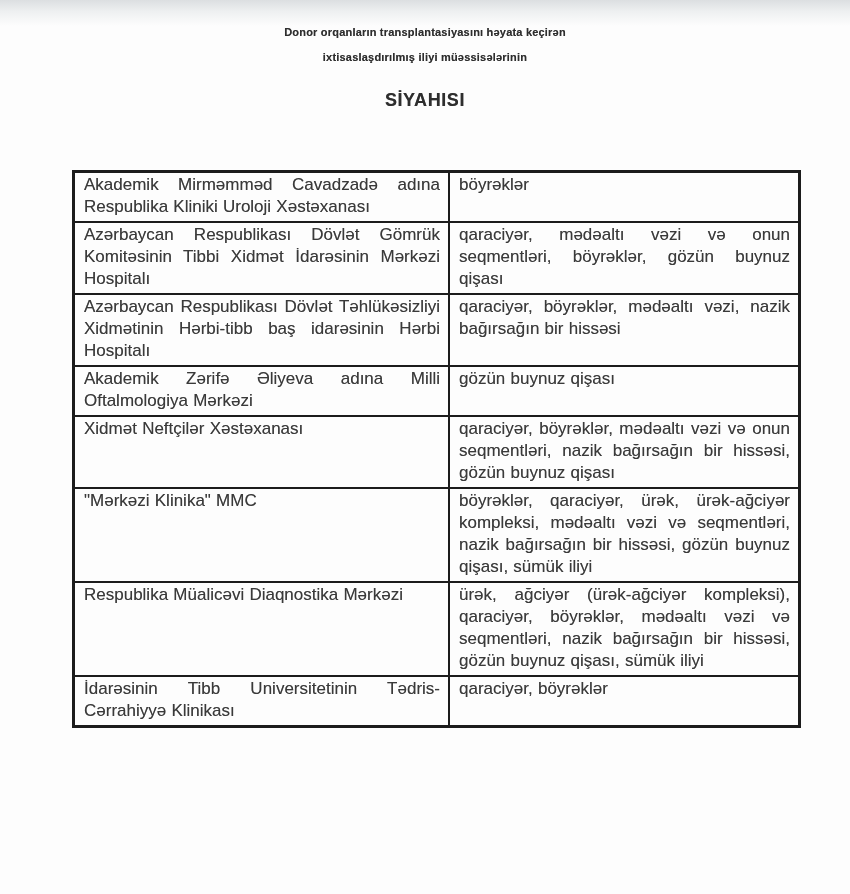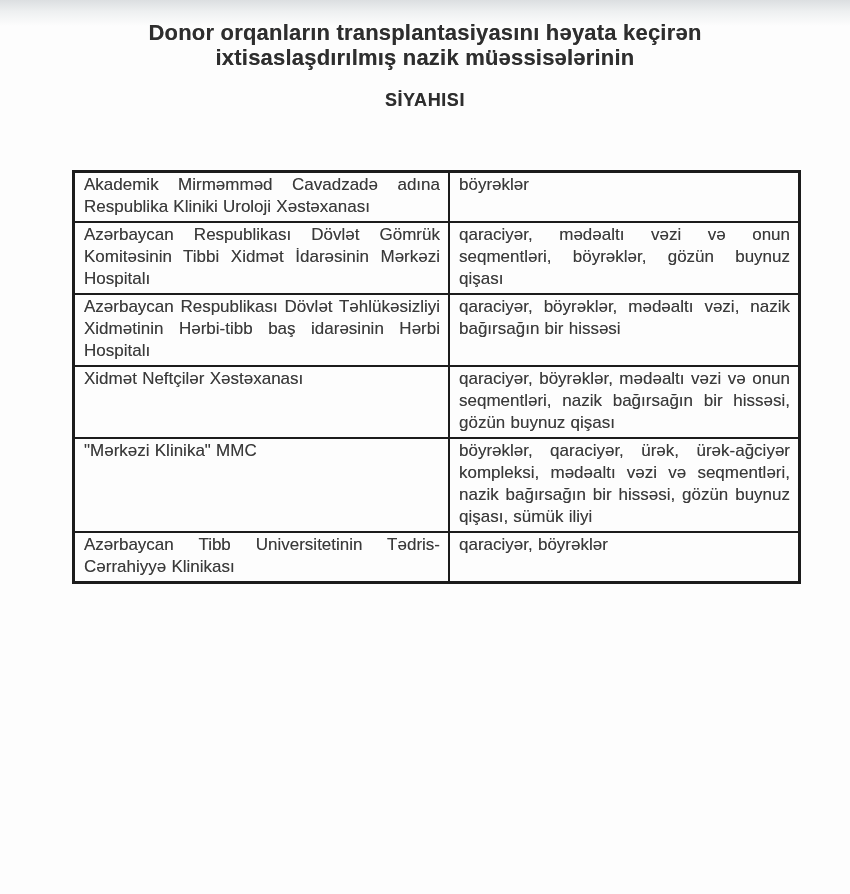--- a/index.html
+++ b/index.html
@@ -22,21 +22,21 @@
     background: linear-gradient(to bottom, #dcdfe1 0%, #eef0f1 45%, #fdfdfd 100%);
   }
   .doc-title {
     position: absolute;
     top: 20px;
     left: 0;
     width: 850px;
     text-align: center;
     color: #2e2e2e;
     font-weight: 700;
-    font-size: 22px;
+    font-size: 11px;
     line-height: 25px;
     letter-spacing: 0.2px;
     text-shadow: 0 0 0.5px rgba(46,46,46,0.55);
   }
   .list-heading {
     position: absolute;
     top: 90px;
     left: 0;
     width: 850px;
     text-align: center;
@@ -73,45 +73,53 @@
   td.inst-col { width: 356px; }
   td.org-col  { width: 331px; margin-left: 12px; }
 </style>
 </head>
 <body>
 
 <div class="top-gradient"></div>
 
 <div class="doc-title">
   <div>Donor orqanların transplantasiyasını həyata keçirən</div>
-  <div>ixtisaslaşdırılmış nazik müəssisələrinin</div>
+  <div>ixtisaslaşdırılmış iliyi müəssisələrinin</div>
 </div>
 
 <div class="list-heading">SİYAHISI</div>
 
 <table class="inst-table">
   <tbody>
     <tr>
       <td class="cell inst-col">Akademik Mirməmməd Cavadzadə adına Respublika Kliniki Uroloji Xəstəxanası</td>
       <td class="cell org-col">böyrəklər</td>
     </tr>
     <tr>
       <td class="cell inst-col">Azərbaycan Respublikası Dövlət Gömrük Komitəsinin Tibbi Xidmət İdarəsinin Mərkəzi Hospitalı</td>
       <td class="cell org-col">qaraciyər, mədəaltı vəzi və onun seqmentləri, böyrəklər, gözün buynuz qişası</td>
     </tr>
     <tr>
       <td class="cell inst-col">Azərbaycan Respublikası Dövlət Təhlükəsizliyi Xidmətinin Hərbi-tibb baş idarəsinin Hərbi Hospitalı</td>
       <td class="cell org-col">qaraciyər, böyrəklər, mədəaltı vəzi, nazik bağırsağın bir hissəsi</td>
     </tr>
     <tr>
+      <td class="cell inst-col">Akademik Zərifə Əliyeva adına Milli Oftalmologiya Mərkəzi</td>
+      <td class="cell org-col">gözün buynuz qişası</td>
+    </tr>
+    <tr>
       <td class="cell inst-col">Xidmət Neftçilər Xəstəxanası</td>
       <td class="cell org-col">qaraciyər, böyrəklər, mədəaltı vəzi və onun seqmentləri, nazik bağırsağın bir hissəsi, gözün buynuz qişası</td>
     </tr>
     <tr>
       <td class="cell inst-col">"Mərkəzi Klinika" MMC</td>
       <td class="cell org-col">böyrəklər, qaraciyər, ürək, ürək-ağciyər kompleksi, mədəaltı vəzi və seqmentləri, nazik bağırsağın bir hissəsi, gözün buynuz qişası, sümük iliyi</td>
     </tr>
     <tr>
-      <td class="cell inst-col">Azərbaycan Tibb Universitetinin Tədris-Cərrahiyyə Klinikası</td>
+      <td class="cell inst-col">Respublika Müalicəvi Diaqnostika Mərkəzi</td>
+      <td class="cell org-col">ürək, ağciyər (ürək-ağciyər kompleksi), qaraciyər, böyrəklər, mədəaltı vəzi və seqmentləri, nazik bağırsağın bir hissəsi, gözün buynuz qişası, sümük iliyi</td>
+    </tr>
+    <tr>
+      <td class="cell inst-col">İdarəsinin Tibb Universitetinin Tədris-Cərrahiyyə Klinikası</td>
       <td class="cell org-col">qaraciyər, böyrəklər</td>
     </tr>
   </tbody>
 </table>
 
 </body></html>

